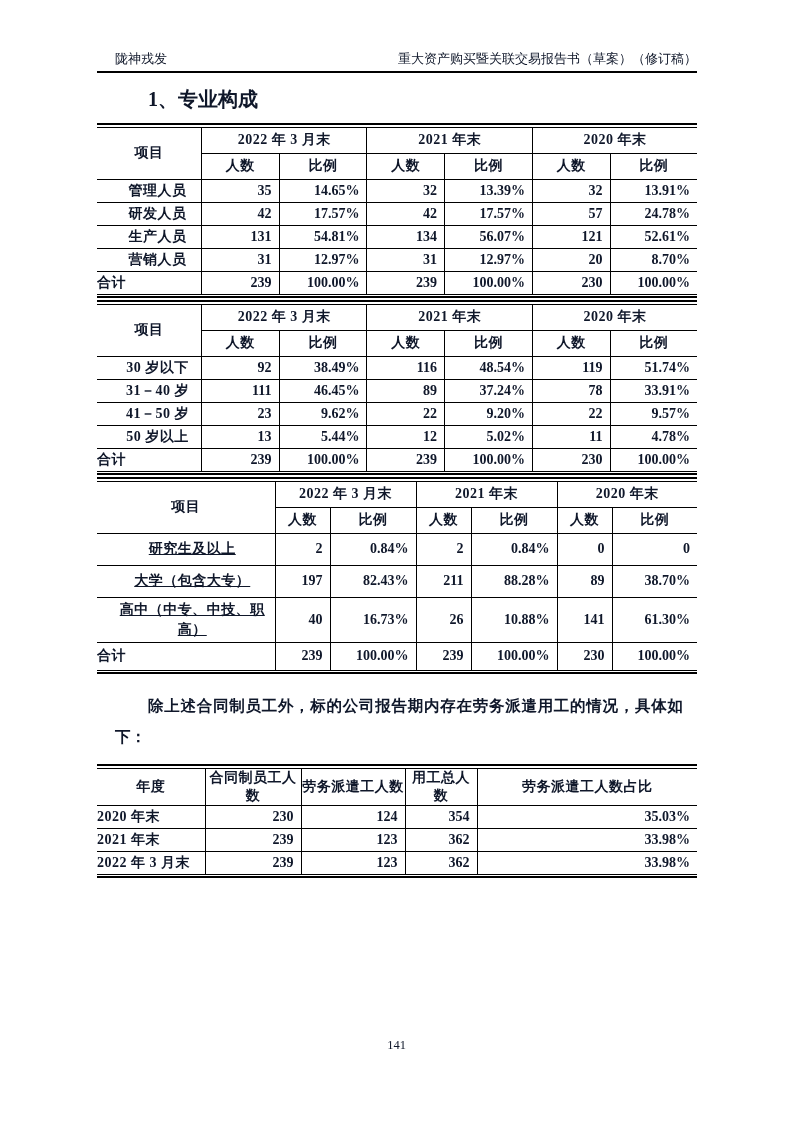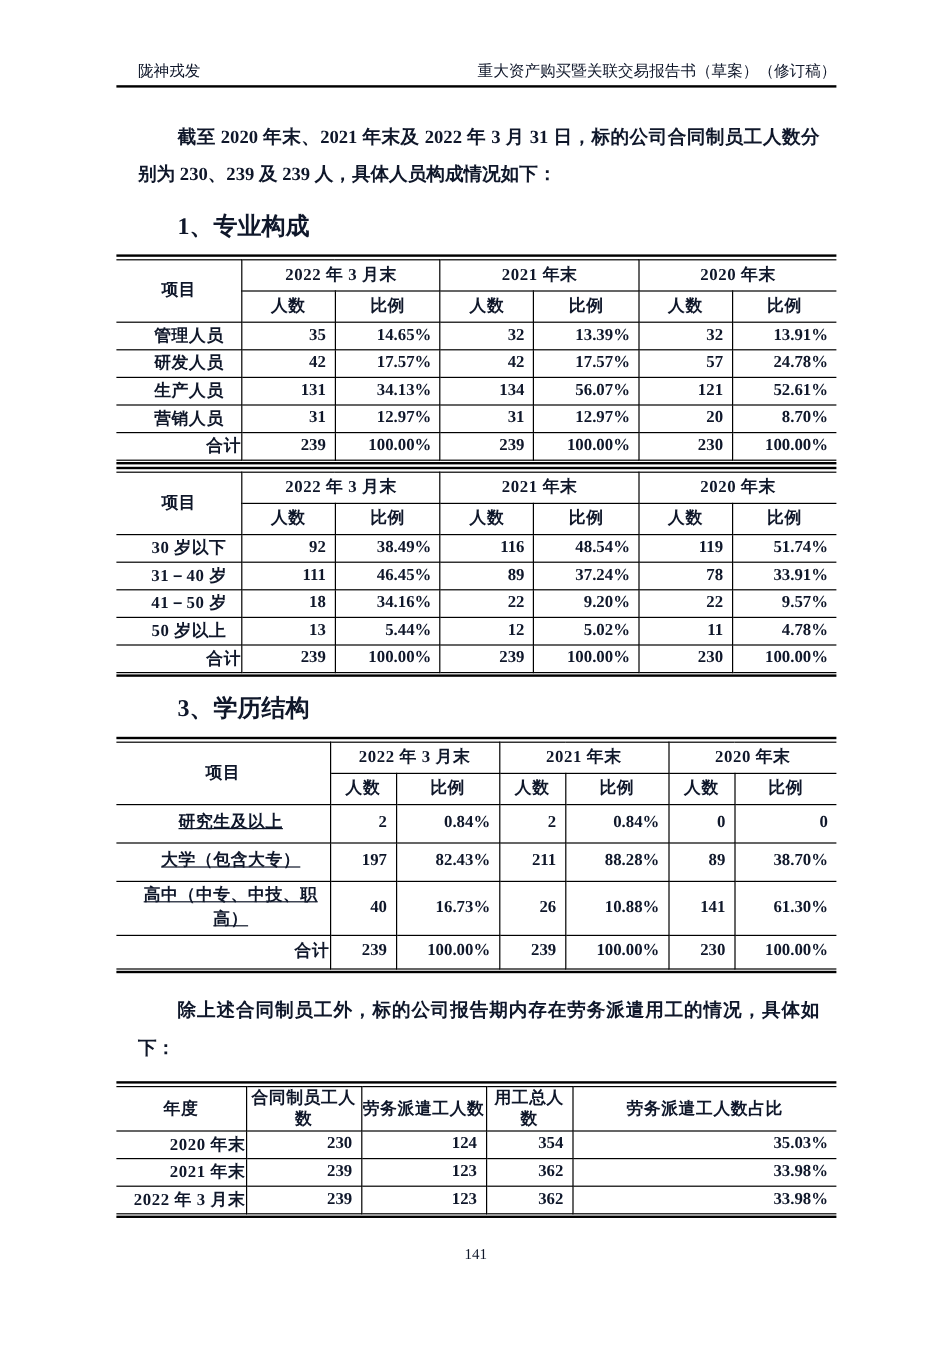--- a/index.html
+++ b/index.html
@@ -60,40 +60,39 @@
     font-size:14px;
     font-weight:bold;
     padding:0;
     overflow:hidden;
   }
   .tblwrap th:first-child,.tblwrap td:first-child{border-left:none;}
   .tblwrap th:last-child,.tblwrap td:last-child{border-right:none;}
   .tblwrap th{text-align:center;height:25px;letter-spacing:0.5px;}
   td.num{text-align:right;padding-right:7px;height:22px;}
   td.lbl{text-align:center;padding-left:17px;letter-spacing:0.5px;height:22px;}
-  td.lblc{text-align:right;letter-spacing:0.5px;height:22px;}
+  td.lblc{text-align:left;letter-spacing:0.5px;height:22px;}
   .t3 td.num,.t3 td.lbl,.t3 td.lblc{height:27px;}
   .t3 td.lbl{line-height:20px;padding-top:2px;padding-bottom:2px;padding-right:4px;text-decoration:underline;}
   
   .footer{
     position:absolute;left:0;right:0;top:1038px;
     text-align:center;font-size:12.5px;
   }
 </style>
 </head>
 <body>
 
 <div class="page">
 
   <div class="page-header">
     <span class="left">陇神戎发</span>
     <span class="right">重大资产购买暨关联交易报告书（草案）（修订稿）</span>
   </div>
 
-  <p class="body-p">截至 2020 年末、2021 年末及 2022 年 3 月 31 日，标的公司合同制员工人数分别为 230、239 及 239 人，具体人员构成情况如下：</p>
 
   <h3 class="sec">1、专业构成</h3>
 
   <div class="tblwrap">
   <table class="t1">
     <colgroup>
           <col style="width:101px">
           <col style="width:75px">
           <col style="width:85px">
           <col style="width:75px">
@@ -132,21 +131,21 @@
         <td class="num">42</td>
         <td class="num">17.57%</td>
         <td class="num">42</td>
         <td class="num">17.57%</td>
         <td class="num">57</td>
         <td class="num">24.78%</td>
       </tr>
       <tr>
         <td class="lbl">生产人员</td>
         <td class="num">131</td>
-        <td class="num">34.13%</td>
+        <td class="num">54.81%</td>
         <td class="num">134</td>
         <td class="num">56.07%</td>
         <td class="num">121</td>
         <td class="num">52.61%</td>
       </tr>
       <tr>
         <td class="lbl">营销人员</td>
         <td class="num">31</td>
         <td class="num">12.97%</td>
         <td class="num">31</td>
@@ -209,22 +208,22 @@
         <td class="lbl">31－40 岁</td>
         <td class="num">111</td>
         <td class="num">46.45%</td>
         <td class="num">89</td>
         <td class="num">37.24%</td>
         <td class="num">78</td>
         <td class="num">33.91%</td>
       </tr>
       <tr>
         <td class="lbl">41－50 岁</td>
-        <td class="num">18</td>
-        <td class="num">34.16%</td>
+        <td class="num">23</td>
+        <td class="num">9.62%</td>
         <td class="num">22</td>
         <td class="num">9.20%</td>
         <td class="num">22</td>
         <td class="num">9.57%</td>
       </tr>
       <tr>
         <td class="lbl">50 岁以上</td>
         <td class="num">13</td>
         <td class="num">5.44%</td>
         <td class="num">12</td>
@@ -238,21 +237,20 @@
         <td class="num">100.00%</td>
         <td class="num">239</td>
         <td class="num">100.00%</td>
         <td class="num">230</td>
         <td class="num">100.00%</td>
       </tr>
     </tbody>
   </table>
   </div>
 
-  <h3 class="sec">3、学历结构</h3>
 
   <div class="tblwrap">
   <table class="t3">
     <colgroup>
           <col style="width:178px">
           <col style="width:55px">
           <col style="width:86px">
           <col style="width:55px">
           <col style="width:86px">
           <col style="width:55px">

